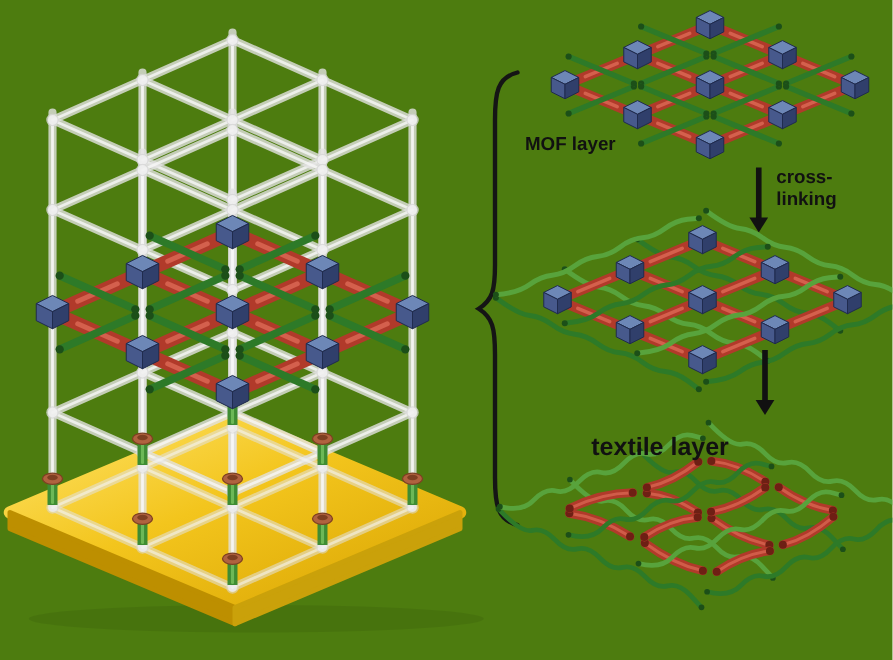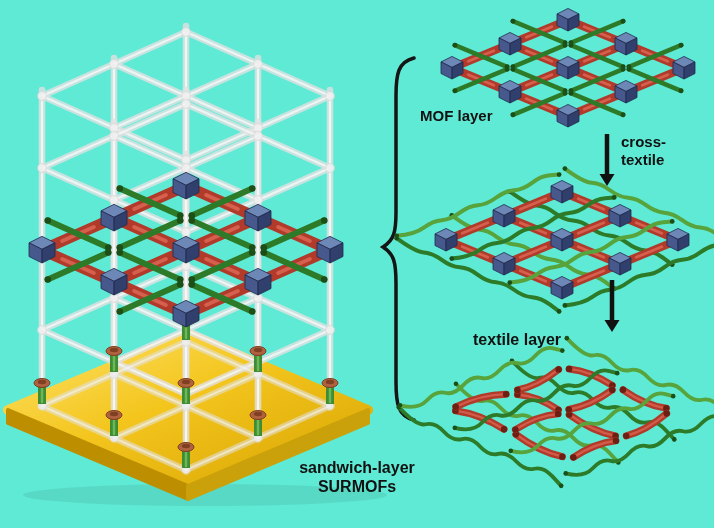--- a/index.html
+++ b/index.html
@@ -1,25 +1,25 @@
 <!DOCTYPE html>
 <html><head>
 <meta charset="utf-8">
 <style>
   *{margin:0;padding:0;box-sizing:border-box}
   html,body{width:714px;height:528px;background:#ffffff;overflow:hidden;
     font-family:"Liberation Sans",sans-serif}
-  #stage{position:relative;width:714px;height:528px;background:#5eead4}
+  #stage{position:relative;width:714px;height:528px;background:#4d7c0f}
   #fig{position:absolute;left:0;top:0}
   .lbl{position:absolute;font-weight:bold;color:#111;white-space:pre-line;
     line-height:1.18;z-index:2}
   #lbl-mof{left:420px;top:107px;font-size:15px}
   #lbl-cross{left:621px;top:133px;font-size:15px}
   #lbl-removal{left:622px;top:285px;font-size:15px}
-  #lbl-textile{left:473px;top:331px;font-size:16px}
+  #lbl-textile{left:473px;top:347px;font-size:20px}
   #lbl-sandwich{left:280px;top:459px;width:154px;text-align:center;font-size:16px}
 </style>
 </head>
 <body>
 
 <div id="stage">
   <svg id="fig" width="714" height="528" viewBox="0 0 714 528">
       <defs>
         <linearGradient id="plateGrad" x1="0%" y1="0%" x2="100%" y2="100%">
           <stop offset="0%" stop-color="#ffe46a"></stop>
@@ -587,17 +587,15 @@
           <circle cx="510.8" cy="450.85" r="2.28" fill="#1c4f18"></circle>
           <circle cx="673.2" cy="396.15" r="2.28" fill="#1c4f18"></circle>
           <path d="M 565.68 473.39000000000004 Q 583.7244444444444 477.9788888888889 592.7466666666667 468.2733333333333 Q 601.7688888888889 458.5677777777778 610.7911111111111 460.8622222222223 Q 619.8133333333334 463.1566666666667 628.8355555555556 453.4511111111111 Q 637.8577777777778 443.7455555555556 646.88 446.04 Q 655.9022222222222 448.33444444444444 664.9244444444445 438.6288888888889 Q 673.9466666666667 428.92333333333335 682.968888888889 431.21777777777777 Q 691.9911111111112 433.51222222222225 701.0133333333333 423.80666666666673 Q 710.0355555555556 414.10111111111115 719.0577777777778 416.3955555555556 L 728.08 418.69" fill="none" stroke="#2d7a28" stroke-width="3.8" stroke-linecap="round"></path>
           <circle cx="565.68" cy="473.39000000000004" r="2.28" fill="#1c4f18"></circle>
           <circle cx="728.08" cy="418.69" r="2.28" fill="#1c4f18"></circle>
         </g>
       </g>
     </svg>
   <div class="lbl" id="lbl-mof">MOF layer</div>
   <div class="lbl" id="lbl-cross">cross-
-textile</div>
+linking</div>
   <div class="lbl" id="lbl-textile">textile layer</div>
-  <div class="lbl" id="lbl-sandwich">sandwich-layer
-SURMOFs</div>
 </div>
 
 </body></html>

